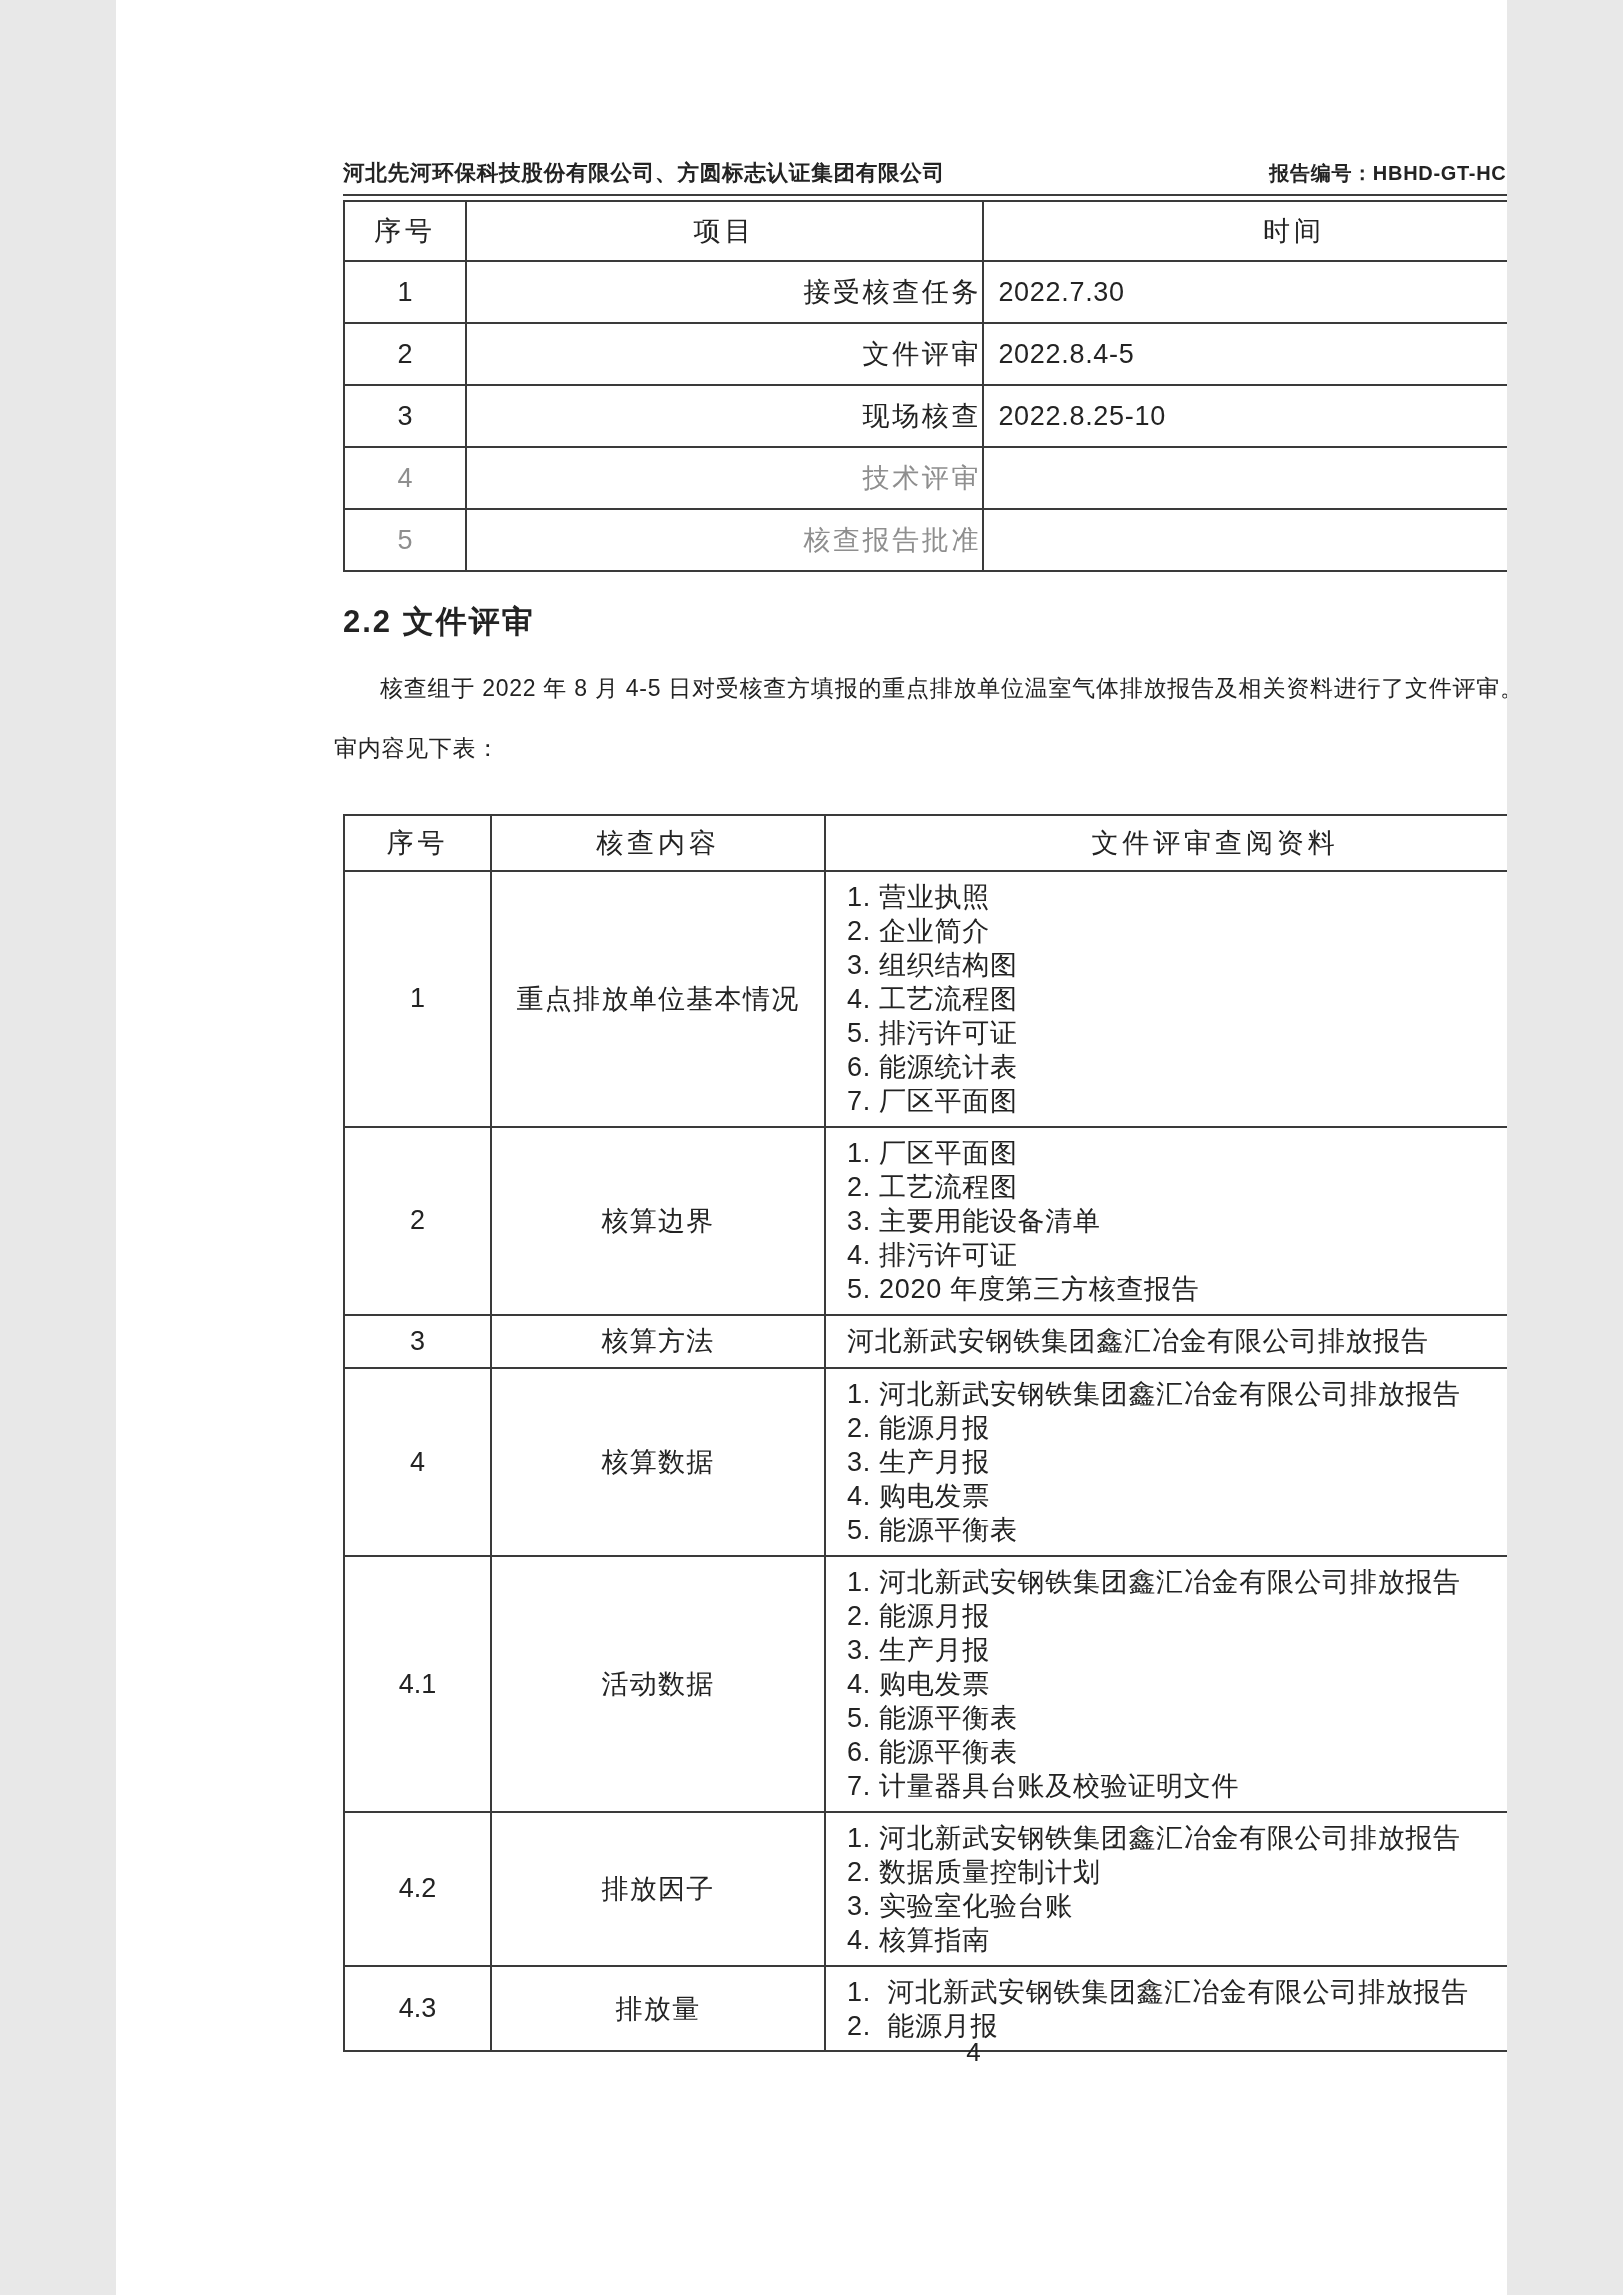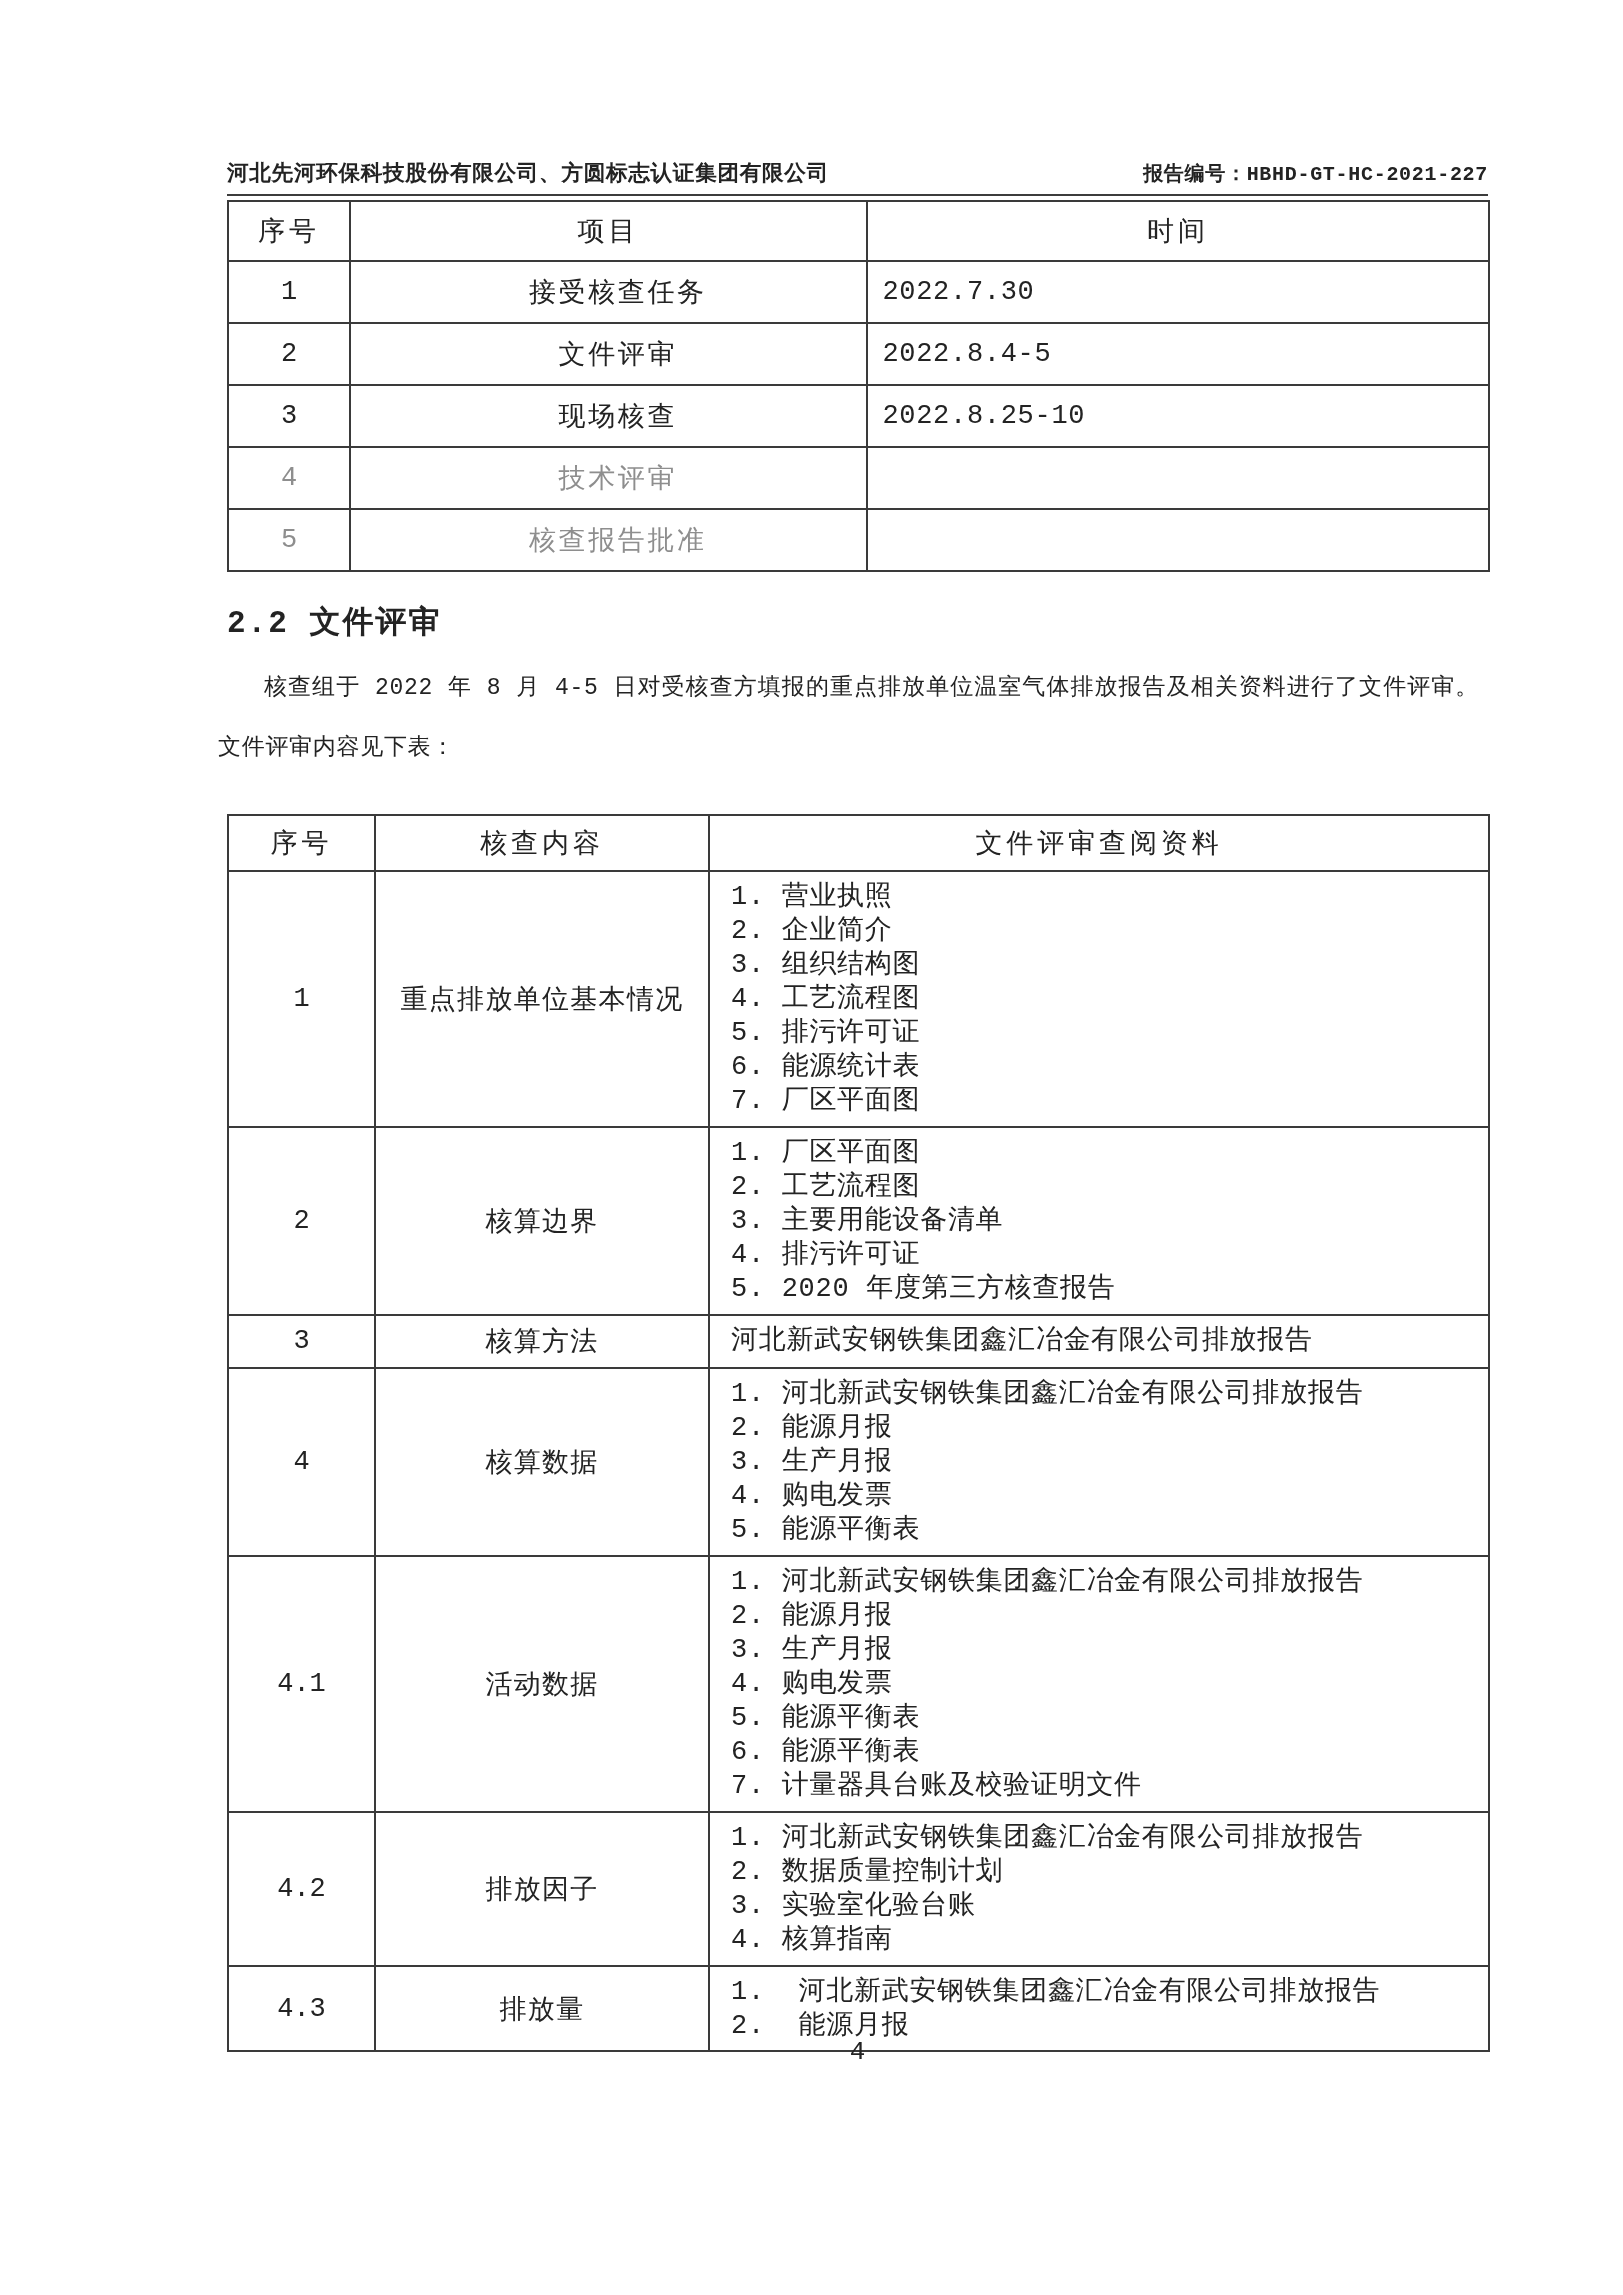--- a/index.html
+++ b/index.html
@@ -1,18 +1,18 @@
 <!DOCTYPE html>
 <html style="font-size:10.5px"><head>
 <meta charset="utf-8">
 <style>
   html,body{margin:0;padding:0;background:#e8e8e8;}
   .page{
-    position:relative;width:1623px;height:2295px;background:#ffffff;
-    font-family:Liberation Mono, monospace;color:#232323;
+    position:relative;width:1391px;height:2295px;background:#ffffff;
+    font-family:Liberation Sans, sans-serif;color:#232323;
     overflow:hidden;margin:0 auto;
   }
   
   .doc-header{
     position:absolute;left:227px;width:1261px;top:140px;height:47px;
     display:flex;justify-content:space-between;align-items:flex-end;
   }
   .hdr-company{font-size:21.6px;font-weight:bold;letter-spacing:0.7px;}
   .hdr-report{font-size:20px;font-weight:bold;letter-spacing:0.7px;white-space:nowrap;margin-top:48px;}
   .header-rule{
@@ -20,21 +20,21 @@
   }
   
   table{border-collapse:collapse;table-layout:fixed;position:absolute;left:227px;width:1261px;}
   th,td{border:2px solid #3a3a3a;font-size:27px;vertical-align:middle;margin-top:33px;}
   th{font-weight:normal;text-align:center;letter-spacing:3.9px;}
   
   .t1{top:200px;}
   .t1 th{height:56px;}
   .t1 td{height:58px;}
   .t1 .cell-no{text-align:center;}
-  .t1 .cell-item{text-align:center;padding-left:19.6px;letter-spacing:2.6px;}
+  .t1 .cell-item{text-align:right;padding-left:19.6px;letter-spacing:2.6px;}
   .t1 .cell-time{text-align:left;padding-left:14.4px;letter-spacing:0.7px;}
   .t1 tr.muted td{color:#8e8e8e;}
   
   .section-heading{
     position:absolute;left:227px;top:601px;font-size:31px;font-weight:bold;
     letter-spacing:2px;margin:0;
   }
   .section-paragraph{
     position:absolute;left:218px;width:1261px;top:658px;margin:0;
     font-size:23px;line-height:60px;text-indent:2em;text-align:justify;

